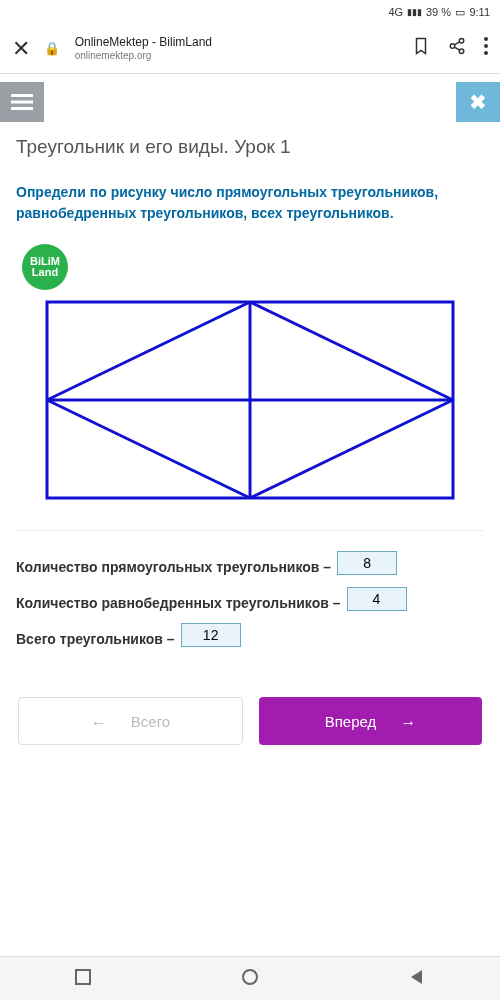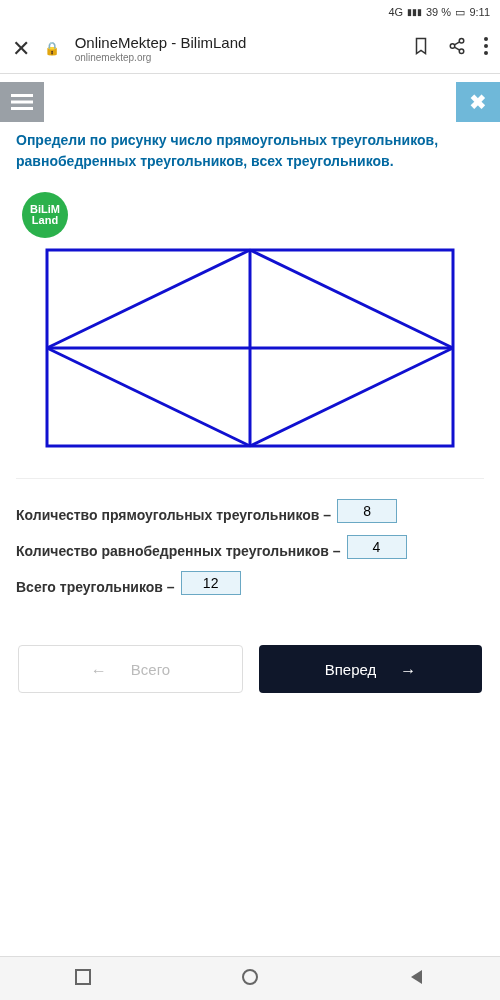--- a/index.html
+++ b/index.html
@@ -5,21 +5,21 @@
     * { margin: 0; padding: 0; box-sizing: border-box; }
     body { font-family: Arial, sans-serif; background: #fff; width: 500px; height: 1000px; overflow: hidden; }
     
     .status-bar { height: 24px; display: flex; justify-content: flex-end; align-items: center; padding: 8px 10px; font-size: 11px; color: #333; gap: 4px; }
     .status-bar .signal { font-size: 9px; }
     
     .browser-bar { height: 50px; display: flex; align-items: center; padding: 0 12px; border-bottom: 1px solid #ddd; gap: 14px; }
     .close-x { font-size: 22px; color: #333; font-weight: 300; }
     .lock { font-size: 13px; }
     .url-block { flex: 1; display: flex; flex-direction: column; line-height: 1.2; }
-    .url-title { font-size: 15px; color: #222; }
+    .url-title { font-size: 12px; color: #222; }
     .url-sub { font-size: 10px; color: #777; }
     .browser-icons { display: flex; gap: 18px; font-size: 18px; color: #333; }
     
     .top-controls { display: flex; justify-content: space-between; padding: 8px 0; }
     .menu-btn { width: 44px; height: 40px; background: #9aa0a6; display: flex; align-items: center; justify-content: center; }
     .menu-btn svg { width: 22px; height: 16px; }
     .close-btn { width: 44px; height: 40px; background: #6fb8d9; display: flex; align-items: center; justify-content: center; color: #fff; font-size: 20px; font-weight: bold; }
     
     .content { padding: 0 16px; }
     .lesson-title { font-size: 19px; color: #555; font-weight: 400; margin: 6px 0 24px; }
@@ -31,21 +31,21 @@
     .diagram { width: 410px; height: 200px; }
     
     .divider { border-top: 1px solid #eee; margin: 10px 0 20px; }
     
     .answer-row { font-size: 14px; font-weight: bold; color: #333; margin-bottom: 12px; display: flex; align-items: flex-end; flex-wrap: wrap; gap: 6px; }
     .answer-input { width: 60px; height: 24px; border: 1px solid #6aa8c4; background: #e8f4fa; text-align: center; font-size: 14px; padding: 2px; }
     
     .nav-row { display: flex; gap: 16px; margin-top: 50px; padding: 0 2px; }
     .nav-btn { flex: 1; height: 48px; border-radius: 4px; display: flex; align-items: center; justify-content: center; gap: 24px; font-size: 15px; }
     .nav-back { border: 1px solid #ddd; color: #bbb; background: #fff; }
-    .nav-forward { background: #0f172a; color: #fff; }
+    .nav-forward { background: #a21caf; color: #fff; }
     .arrow { font-size: 16px; }
     
     .system-nav { position: absolute; bottom: 0; left: 0; right: 0; height: 44px; background: #f5f5f5; display: flex; justify-content: space-around; align-items: center; border-top: 1px solid #ddd; }
     .sys-btn svg { width: 18px; height: 18px; }
   </style>
 </head>
 <body>
 
 <div class="status-bar">
   <span>4G</span>
@@ -92,20 +92,21 @@
     <svg viewBox="0 0 22 16">
         <rect width="22" height="3" fill="#fff"></rect>
         <rect y="6.5" width="22" height="3" fill="#fff"></rect>
         <rect y="13" width="22" height="3" fill="#fff"></rect>
       </svg>
   </div>
   <div class="close-btn">✖</div>
 </div>
 
 <div class="content">
+  <h1 class="lesson-title">Треугольник и его виды. Урок 1</h1>
   <p class="question">Определи по рисунку число прямоугольных треугольников, равнобедренных треугольников, всех треугольников.</p>
 
   <div class="logo-badge">
     <div>
       <div>BiLiM</div>
       <div>Land</div>
     </div>
   </div>
 
   <div class="diagram-wrap">

